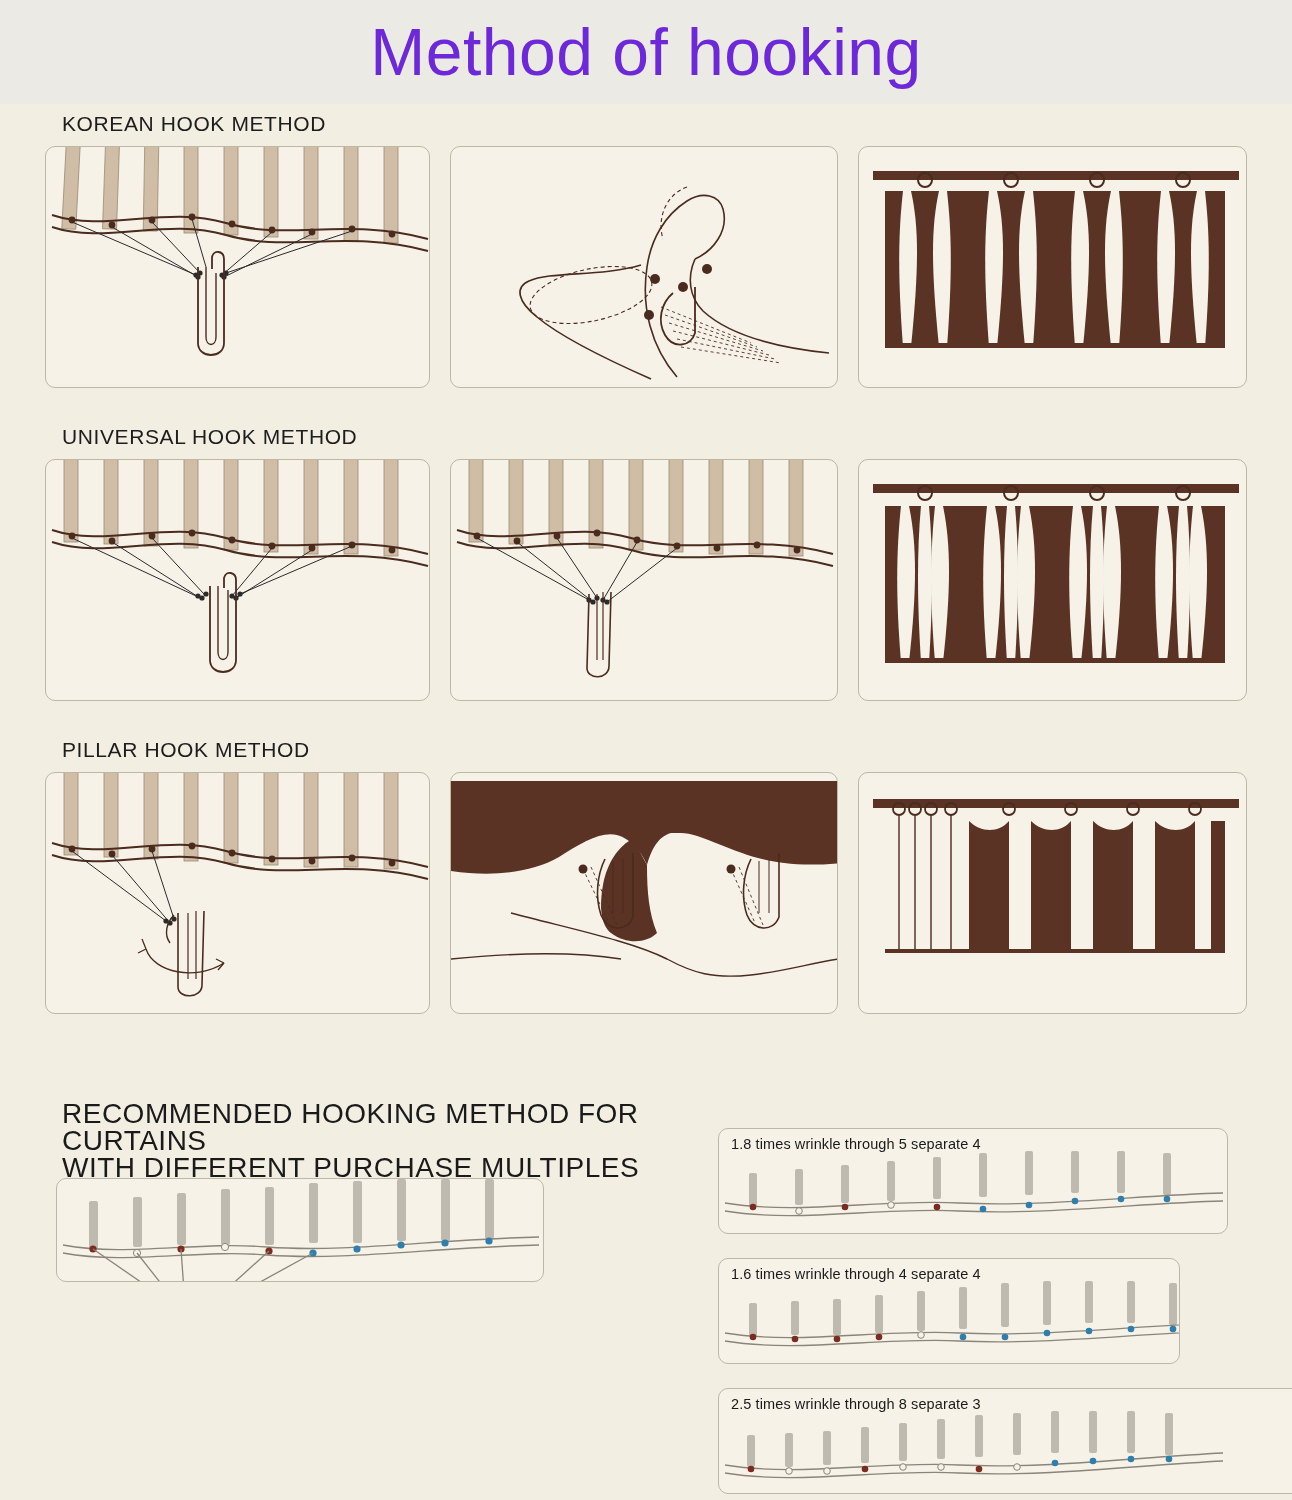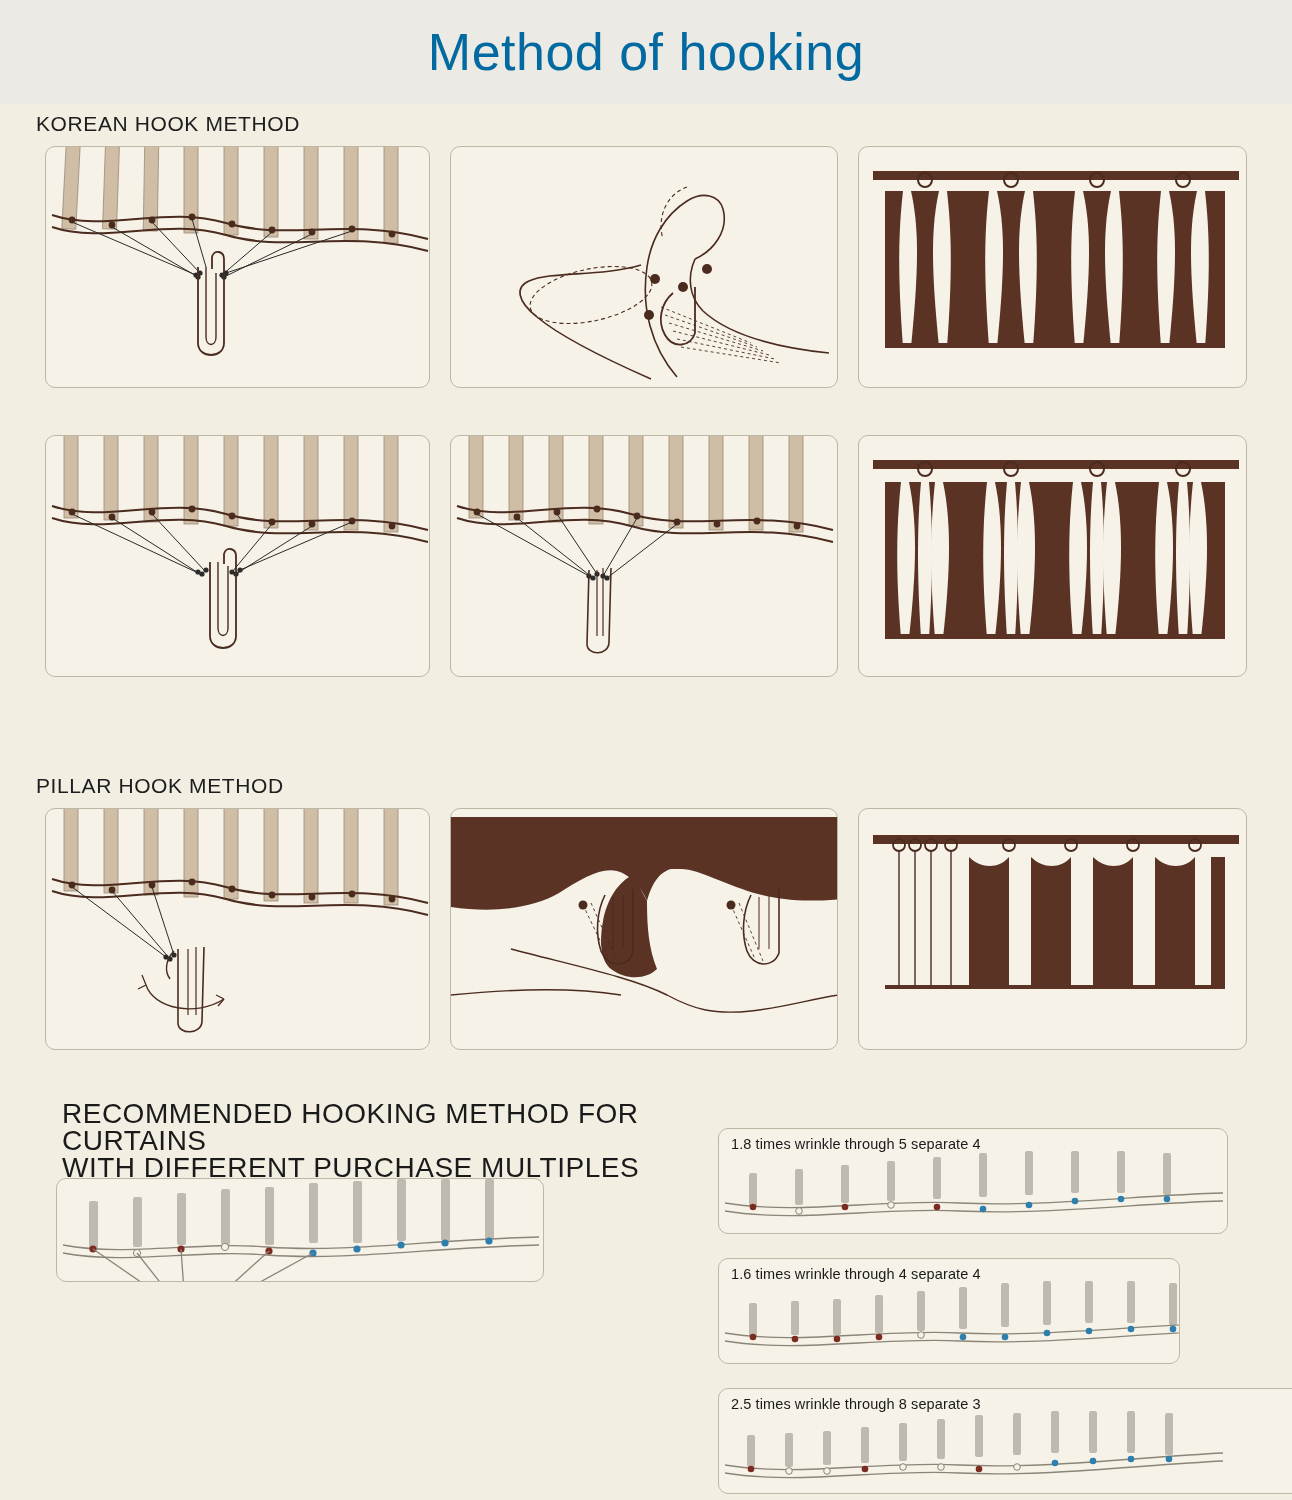--- a/index.html
+++ b/index.html
@@ -23,42 +23,42 @@
   }
   
   .header {
     height: 104px;
     background: #eceae4;
     display: flex;
     align-items: center;
     justify-content: center;
   }
   .header-title {
-    font-size: 52px;
+    font-size: 66px;
     font-weight: 400;
     letter-spacing: 0.5px;
-    color: #0369a1;
+    color: #6d28d9;
     line-height: 1;
     font-family: "Liberation Sans", sans-serif;
   }
   
   .section-title {
     font-size: 21px;
     letter-spacing: 0.6px;
     color: #1d1d1d;
     font-weight: 400;
     margin: 0;
   }
   .sec {
     position: absolute;
     left: 0;
     width: 1292px;
   }
   .sec-head {
-    padding-left: 36px;
+    padding-left: 62px;
   }
   .panels {
     display: flex;
     gap: 20px;
     padding: 10px 45px 0 45px;
   }
   .panel {
     background: #f6f2e8;
     border: 1px solid #bdb7a6;
     border-radius: 10px;
@@ -217,20 +217,23 @@
             <path d="M310 44 C 318 80, 318 120, 310 200 L302 200 C 296 120, 298 80, 302 44 Z"></path>
             <path d="M338 44 C 330 80, 330 120, 338 200 L346 200 C 352 120, 350 80, 346 44 Z"></path>
           </g>
           <rect x="26" y="196" width="340" height="5" fill="#5a3325"></rect>
         </svg>
       </div>
     </div>
   </div>
 
   <div class="sec" style="top:425px;">
+    <div class="sec-head">
+      <div class="section-title">UNIVERSAL HOOK METHOD</div>
+    </div>
     <div class="panels">
 
       <div class="panel p-a">
         <svg width="388" height="240" viewBox="0 0 388 240">
           <g stroke="#4a2b1d" fill="none" stroke-width="1.6">
             <g>
               <rect x="18" y="-4" width="14" height="86" fill="#cfbda6" stroke="#9b8b74" stroke-width="0.8"></rect>
               <rect x="58" y="-4" width="14" height="88" fill="#cfbda6" stroke="#9b8b74" stroke-width="0.8"></rect>
               <rect x="98" y="-4" width="14" height="90" fill="#cfbda6" stroke="#9b8b74" stroke-width="0.8"></rect>
               <rect x="138" y="-4" width="14" height="92" fill="#cfbda6" stroke="#9b8b74" stroke-width="0.8"></rect>
@@ -347,21 +350,21 @@
             <path d="M308 46 C 316 84, 316 130, 308 202 L300 202 C 294 130, 296 84, 300 46 Z"></path>
             <path d="M320 46 C 316 90, 316 140, 320 202 L328 202 C 332 140, 332 90, 328 46 Z"></path>
             <path d="M342 46 C 350 84, 350 130, 342 202 L334 202 C 328 130, 330 84, 334 46 Z"></path>
           </g>
           <rect x="26" y="198" width="340" height="5" fill="#5a3325"></rect>
         </svg>
       </div>
     </div>
   </div>
 
-  <div class="sec" style="top:738px;margin-top:36px;">
+  <div class="sec" style="top:738px;">
     <div class="sec-head">
       <div class="section-title">PILLAR HOOK METHOD</div>
     </div>
     <div class="panels">
 
       <div class="panel p-a">
         <svg width="388" height="240" viewBox="0 0 388 240">
           <g stroke="#4a2b1d" fill="none" stroke-width="1.6">
             <g>
               <rect x="18" y="-4" width="14" height="86" fill="#cfbda6" stroke="#9b8b74" stroke-width="0.8"></rect>

